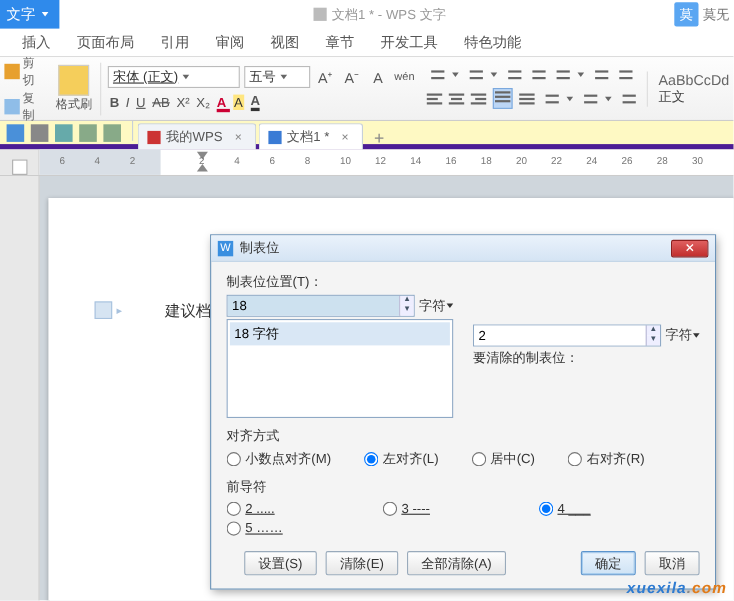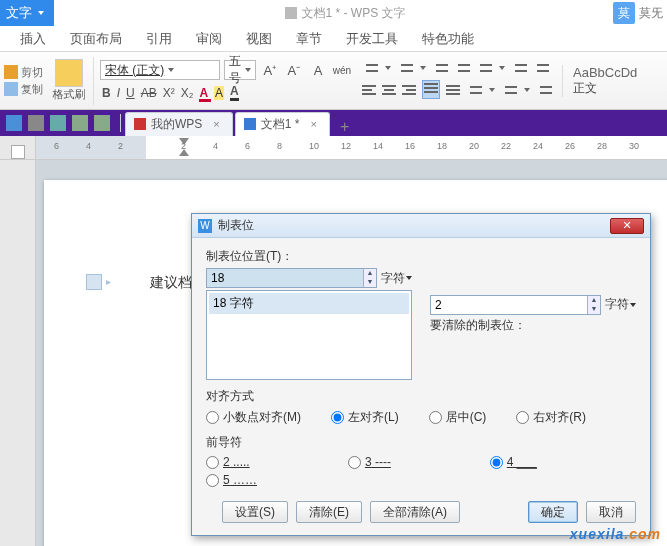--- a/index.html
+++ b/index.html
@@ -26,21 +26,21 @@
 .clip-ico.copy { background:#8fbde8;}
 .big-brush { width:36px; display:flex; flex-direction:column; align-items:center;}
 .brush-ico { width:28px; height:28px; background:#f5ce5b; border:1px solid #ccc;}
 .vsep { width:1px; height:48px; background:#ddd; margin:0 4px;}
 
 .font-group { display:flex; flex-direction:column; gap:4px;}
 .font-row1 { display:flex; align-items:center; gap:4px;}
 .combo { border:1px solid #bbb; height:20px; background:#fff; display:flex; align-items:center; padding:0 4px; font-size:12px; color:#333;}
 .combo .cdrop { margin-left:4px; width:0; height:0; border-left:3px solid transparent; border-right:3px solid transparent; border-top:4px solid #666;}
 .fname { width:120px;text-decoration:underline;}
-.fsize { width:32px;align-items:center;}
+.fsize { width:60px;align-items:center;}
 .rb-ico { width:20px; height:20px; display:flex; align-items:center; justify-content:center; color:#555; font-size:13px; border-radius:2px;}
 .rb-ico.sup { font-size:10px;}
 .font-row2 { display:flex; align-items:center; gap:6px; padding-left:2px; color:#555;}
 .font-row2 .b { font-weight:bold;}
 .font-row2 .i { font-style:italic;}
 .font-row2 .u { text-decoration:underline;}
 .colorA { color:#c03; font-weight:bold; position:relative;}
 .colorA::after { content:""; position:absolute; left:0; bottom:-2px; width:12px; height:3px; background:#c03;}
 .hiliA { color:#333; background:#ffe680; padding:0 1px;}
 .Acol { font-weight:bold; border-bottom:3px solid #333;}
@@ -55,21 +55,21 @@
 .align-ico .l1{top:1px;width:14px;} .align-ico .l2{top:5px;width:10px;} .align-ico .l3{top:9px;width:14px;}
 .align-sel { background:#bcd6f5; border:1px solid #7ba8dd; padding:1px;}
 .para-row .mini-drop{ width:0; height:0; border-left:3px solid transparent; border-right:3px solid transparent; border-top:4px solid #666; margin-left:1px;}
 
 .style-group { border-left:1px solid #ddd; padding-left:10px; margin-left:8px;}
 .style-prev { color:#555;}
 .style-prev .row1{ font-size:13px; color:#666;}
 .style-prev .row2{ font-size:12px; color:#444;}
 
 
-.qat-row { height:26px; background:#4c1d95; border-bottom:1px solid #4c1d95; display:flex; align-items:center; }
+.qat-row { height:26px; background:#fef9c3; border-bottom:5px solid #4c1d95; display:flex; }
 .qat { display:flex; gap:6px; padding:0 6px; align-items:center;}
 .qat span{ width:16px; height:16px; display:inline-block;}
 .qat .save{background:#4a90d9;}
 .qat .print{background:#888;}
 .qat .prev{background:#6aa;}
 .qat .undo{background:#8a8;}
 .qat .redo{background:#8a8;}
 .vsep2 { width:1px; height:18px; background:#c7d0d9; margin:0 4px;}
 .doc-tabs { display:flex; align-items:flex-end; height:26px; gap:0;}
 .doctab { height:24px; padding:0 12px 0 8px; display:flex; align-items:center; gap:5px; font-size:12px; background:#f0f3f7; border:1px solid #c7d0d9; border-bottom:none; color:#555; border-radius:3px 3px 0 0; margin-right:2px; position:relative;}

